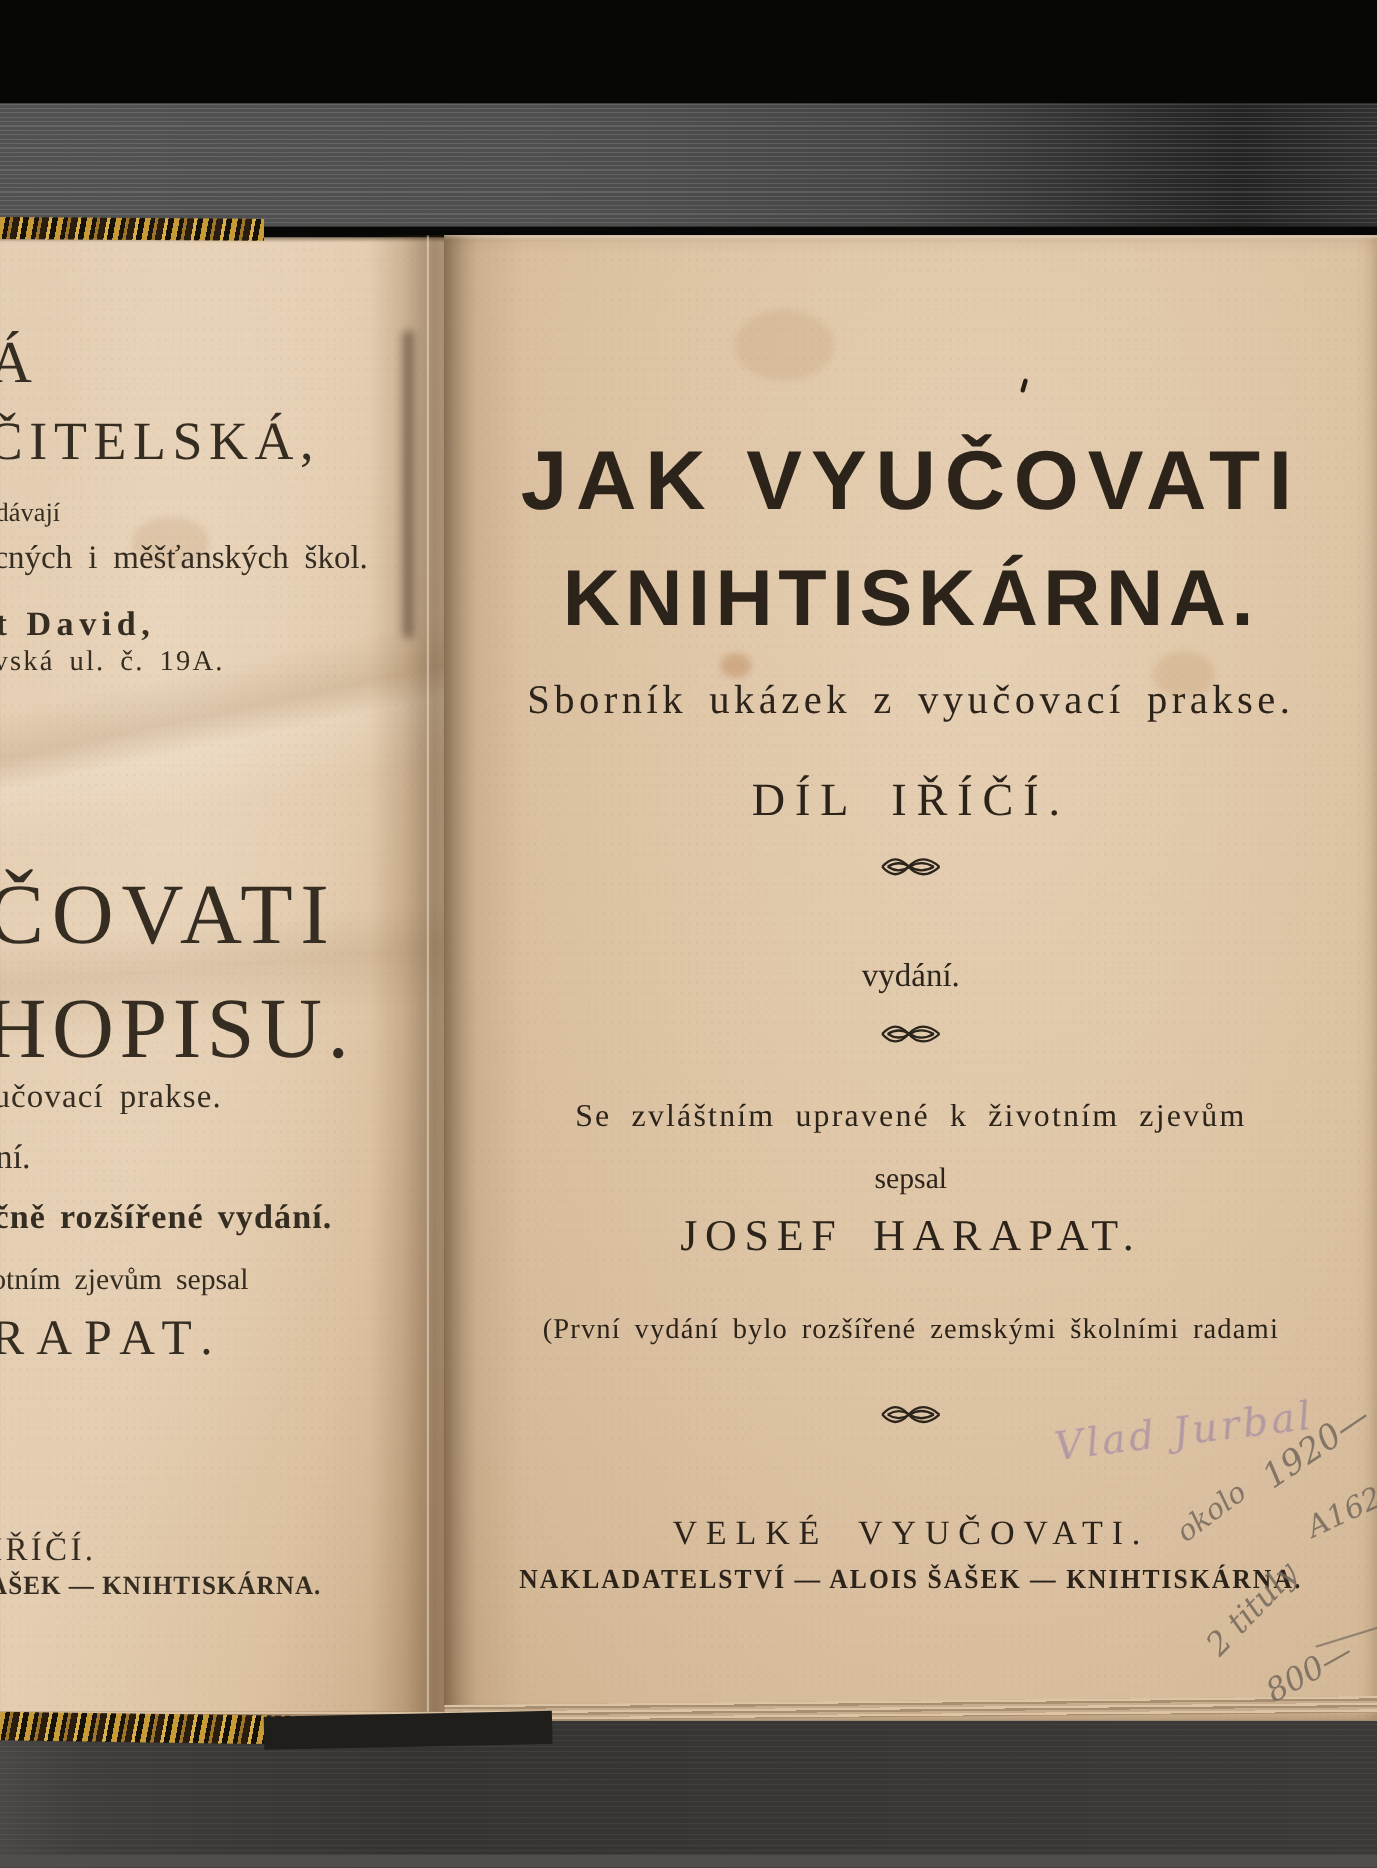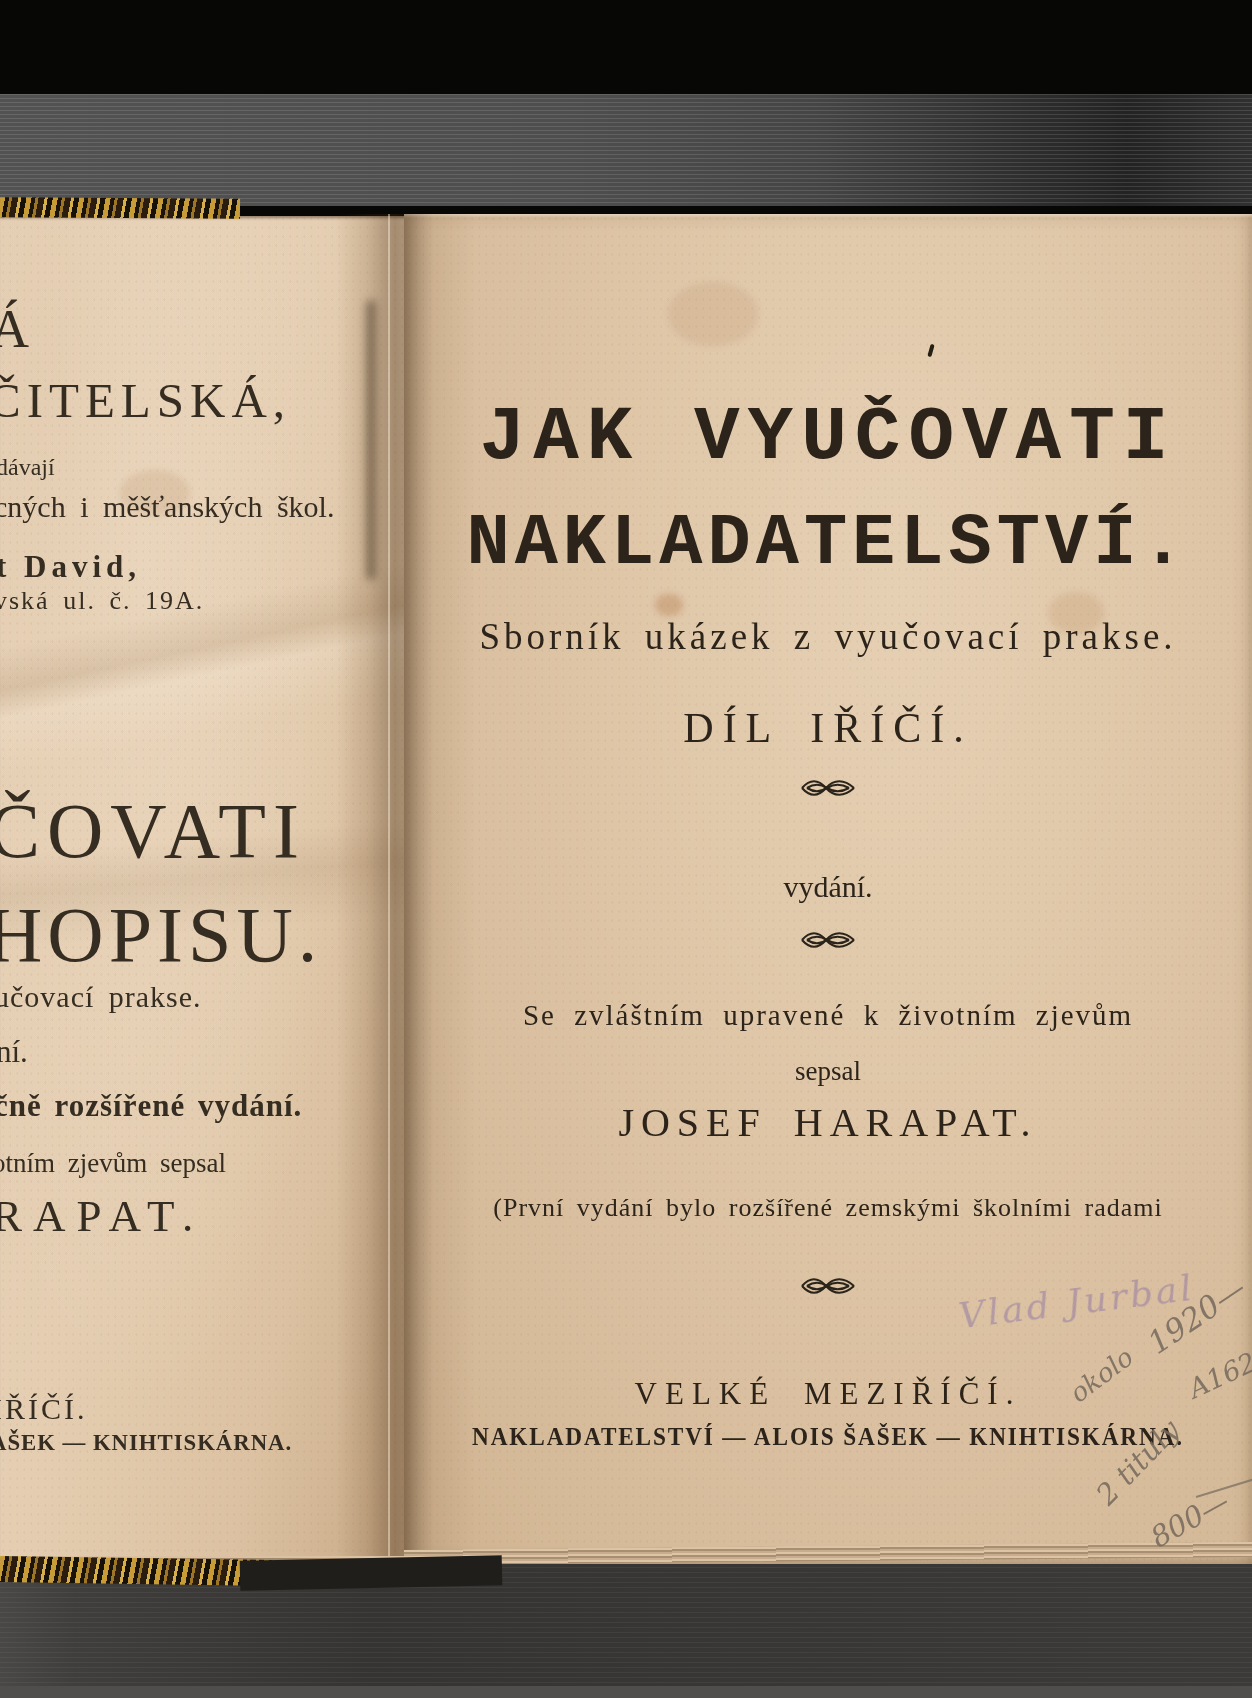--- a/index.html
+++ b/index.html
@@ -79,21 +79,21 @@
     position:absolute;left:404px;top:1546px;width:848px;height:15px;transform:rotate(-.55deg);
     background:repeating-linear-gradient(180deg,#dcc4a5 0 2px,#a98f71 2px 4px,#c7ad8d 4px 6px);
   }
   .sheet-edges-left{
     position:absolute;left:0;top:1556px;width:404px;height:12px;
     background:repeating-linear-gradient(180deg,#d9c1a2 0 2px,#a2886a 2px 5px);
   }
   
   .frag,.line{position:absolute;color:#352d21;white-space:nowrap;line-height:1;}
   .line{left:418px;width:820px;text-align:center;color:#2c241a;}
-  .sans{font-family:Liberation Mono, monospace;}
+  .sans{font-family:Liberation Sans, sans-serif;}
   
   .lp-f0{left:-10px;top:302px;font-size:54px;}
   .lp-f1{left:-12px;top:376px;font-size:49px;letter-spacing:6px;}
   .lp-f2{left:-4px;top:455px;font-size:24px;}
   .lp-f3{left:-6px;top:492px;font-size:30px;word-spacing:7px;}
   .lp-f4{left:-4px;top:551px;font-size:31px;font-weight:bold;letter-spacing:5px;}
   .lp-f5{left:-6px;top:588px;font-size:26px;letter-spacing:2px;word-spacing:5px;}
   .lp-f6{left:-12px;top:792px;font-size:78px;letter-spacing:7px;}
   .lp-f7{left:-14px;top:896px;font-size:78px;letter-spacing:5px;}
   .lp-f8{left:-6px;top:982px;font-size:30px;letter-spacing:1px;word-spacing:6px;}
@@ -177,21 +177,21 @@
   <div class="frag lp-f7">HOPISU.</div>
   <div class="frag lp-f8">učovací prakse.</div>
   <div class="frag lp-f9">ní.</div>
   <div class="frag lp-f10">čně rozšířené vydání.</div>
   <div class="frag lp-f11">otním zjevům sepsal</div>
   <div class="frag lp-f12">RAPAT.</div>
   <div class="frag lp-f13">IŘÍČÍ.</div>
   <div class="frag lp-f14">AŠEK — KNIHTISKÁRNA.</div>
 
   <div class="line sans mp-title1">JAK VYUČOVATI</div>
-  <div class="line sans mp-title2">NAKLADATELSTVÍ.</div>
+  <div class="line sans mp-title2">KNIHTISKÁRNA.</div>
   <div class="line mp-sub">Sborník ukázek z vyučovací prakse.</div>
   <div class="line mp-dil">DÍL IŘÍČÍ.</div>
 
   <div class="line orn mp-orn1"><svg width="56" height="20" viewBox="0 0 56 20">
         <g fill="none" stroke="#2b241b" stroke-width="2.1">
           <path d="M2,10 C10,1 18,1 26,10 C34,19 44,19 54,10"></path>
           <path d="M2,10 C10,19 18,19 26,10 C34,1 44,1 54,10"></path>
           <path d="M7,10 C14,5.5 20,5.5 27,10 C34,14.5 41,14.5 49,10"></path>
           <path d="M7,10 C14,14.5 20,14.5 27,10 C34,5.5 41,5.5 49,10"></path>
         </g>
@@ -215,21 +215,21 @@
 
   <div class="line orn mp-orn3"><svg width="56" height="20" viewBox="0 0 56 20">
         <g fill="none" stroke="#2b241b" stroke-width="2.1">
           <path d="M2,10 C10,1 18,1 26,10 C34,19 44,19 54,10"></path>
           <path d="M2,10 C10,19 18,19 26,10 C34,1 44,1 54,10"></path>
           <path d="M7,10 C14,5.5 20,5.5 27,10 C34,14.5 41,14.5 49,10"></path>
           <path d="M7,10 C14,14.5 20,14.5 27,10 C34,5.5 41,5.5 49,10"></path>
         </g>
       </svg></div>
 
-  <div class="line mp-place">VELKÉ MEZIŘÍČÍ.</div>
+  <div class="line mp-place">VELKÉ VYUČOVATI.</div>
   <div class="line mp-pub">NAKLADATELSTVÍ — ALOIS ŠAŠEK — KNIHTISKÁRNA.</div>
 
   <div class="hw hw-signature">Vlad Jurbal</div>
   <div class="hw hw-pencil hw-year">1920—</div>
   <div class="hw hw-pencil hw-okolo">okolo</div>
   <div class="hw hw-pencil hw-inv">A1629</div>
   <div class="hw hw-pencil hw-tituly">2 tituly</div>
   <div class="hw hw-pencil hw-price">800—</div>
   <div class="hw-line"></div>
 

